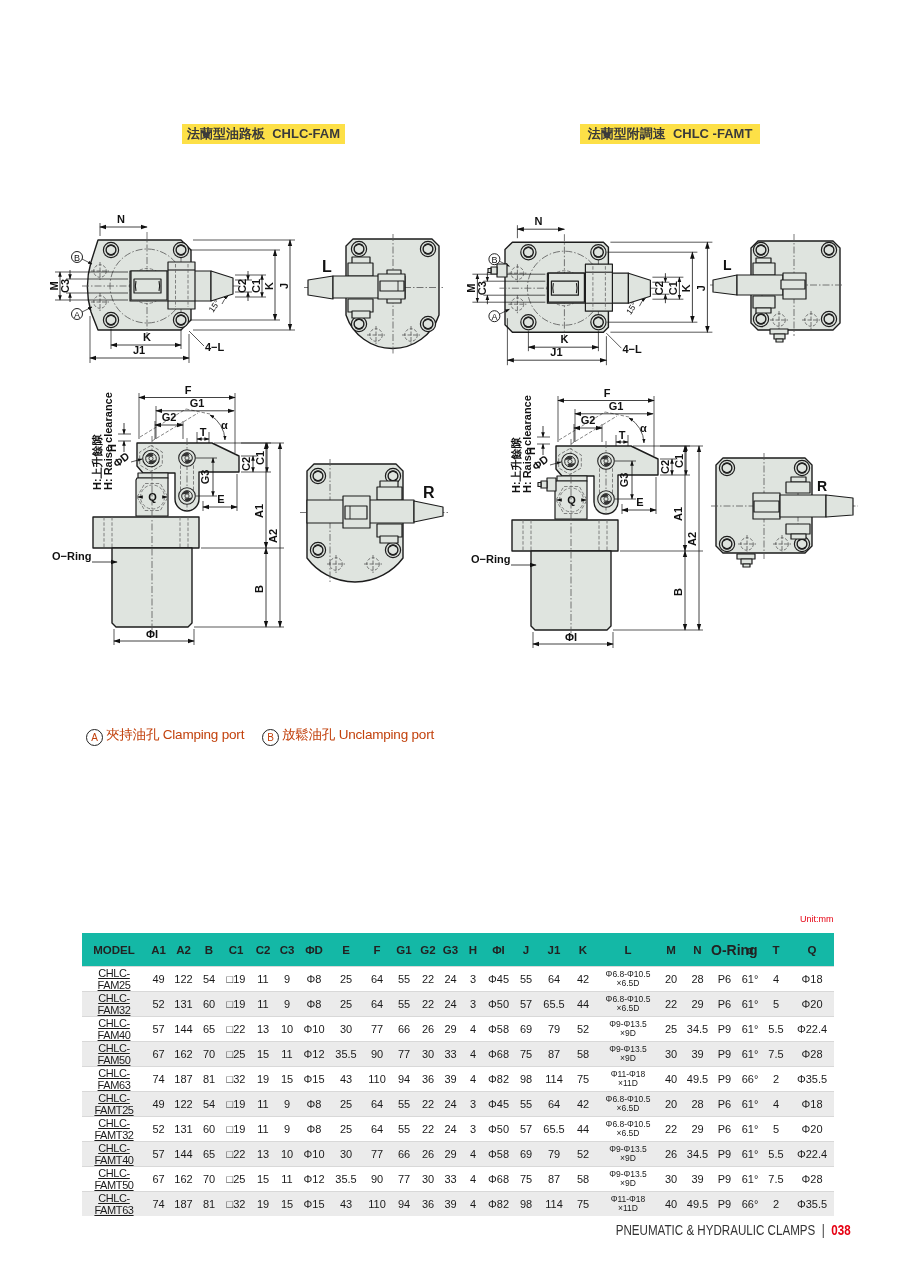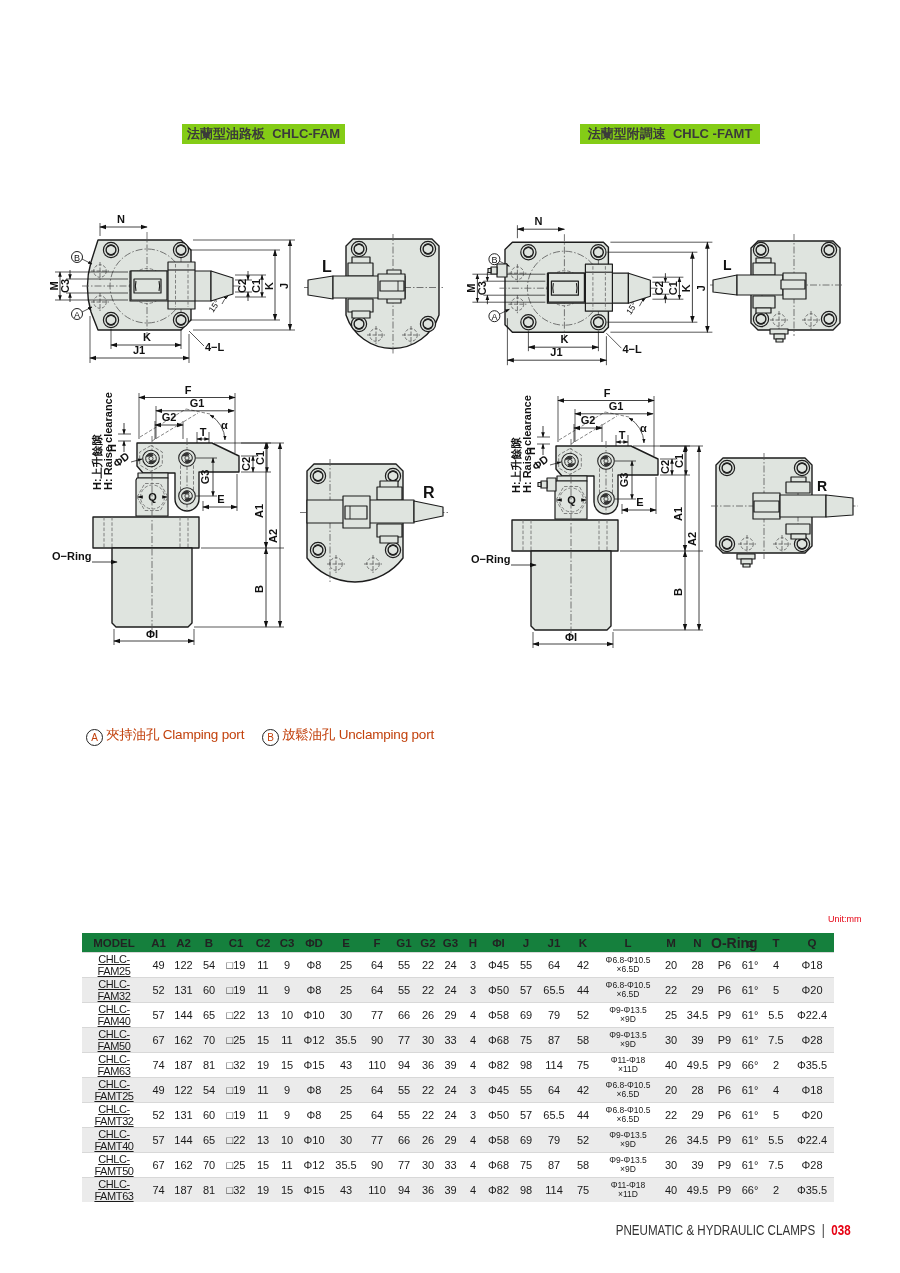--- a/index.html
+++ b/index.html
@@ -1,29 +1,29 @@
 <!DOCTYPE html>
 <html><head>
 <meta charset="utf-8">
 <style>
   html,body{margin:0;padding:0;}
   body{width:900px;height:1273px;position:relative;background:#fff;
        font-family:"Liberation Sans", sans-serif;}
-  .hdr{position:absolute;height:20px;background:#84cc16;color:#3a3a3a;
+  .hdr{position:absolute;height:20px;background:#fde047;color:#3a3a3a;
        font-weight:bold;font-size:13px;line-height:20px;text-align:center;}
   #hdr1{left:182px;top:124px;width:163px;}
   #hdr2{left:580px;top:124px;width:180px;}
   #note{position:absolute;left:86px;top:726px;font-size:13.5px;color:#c2410c;letter-spacing:-0.2px;}
   #note .circ{display:inline-block;width:15px;height:15px;border:1px solid #222;
        border-radius:50%;text-align:center;line-height:15px;font-size:10px;
        vertical-align:-2px;margin-right:3px;}
-  #unit{position:absolute;left:800px;top:914px;color:#e60012;font-size:9px;margin-left:28px;}
+  #unit{position:absolute;left:800px;top:914px;color:#e60012;font-size:9px;}
   table{position:absolute;left:82px;top:933px;border-collapse:collapse;
         table-layout:fixed;width:752px;font-size:11px;color:#1a1a1a;}
-  th{background:#15803d;font-size:11.5px;font-weight:bold;height:19px;
+  th{background:#14b8a6;font-size:11.5px;font-weight:bold;height:33px;
      padding:0;color:#222;}
   td{text-align:center;padding:0;height:22.3px;border-top:1px solid #d8d8d8;}
   tr.g td{background:#ebebeb;}
   td.model{font-size:11px;letter-spacing:-0.4px;text-align:center;text-decoration:underline;}
   td.twoline{font-size:8.5px;line-height:9px;}
   #footer{position:absolute;right:49px;top:1222px;font-size:14.5px;color:#333;transform:scaleX(0.8);transform-origin:right center;white-space:nowrap;}
   #footer .pg{color:#e60012;font-weight:bold;}
   svg{position:absolute;left:0;top:0;}
   svg text{font-family:"Liberation Sans", sans-serif;}
 </style>

